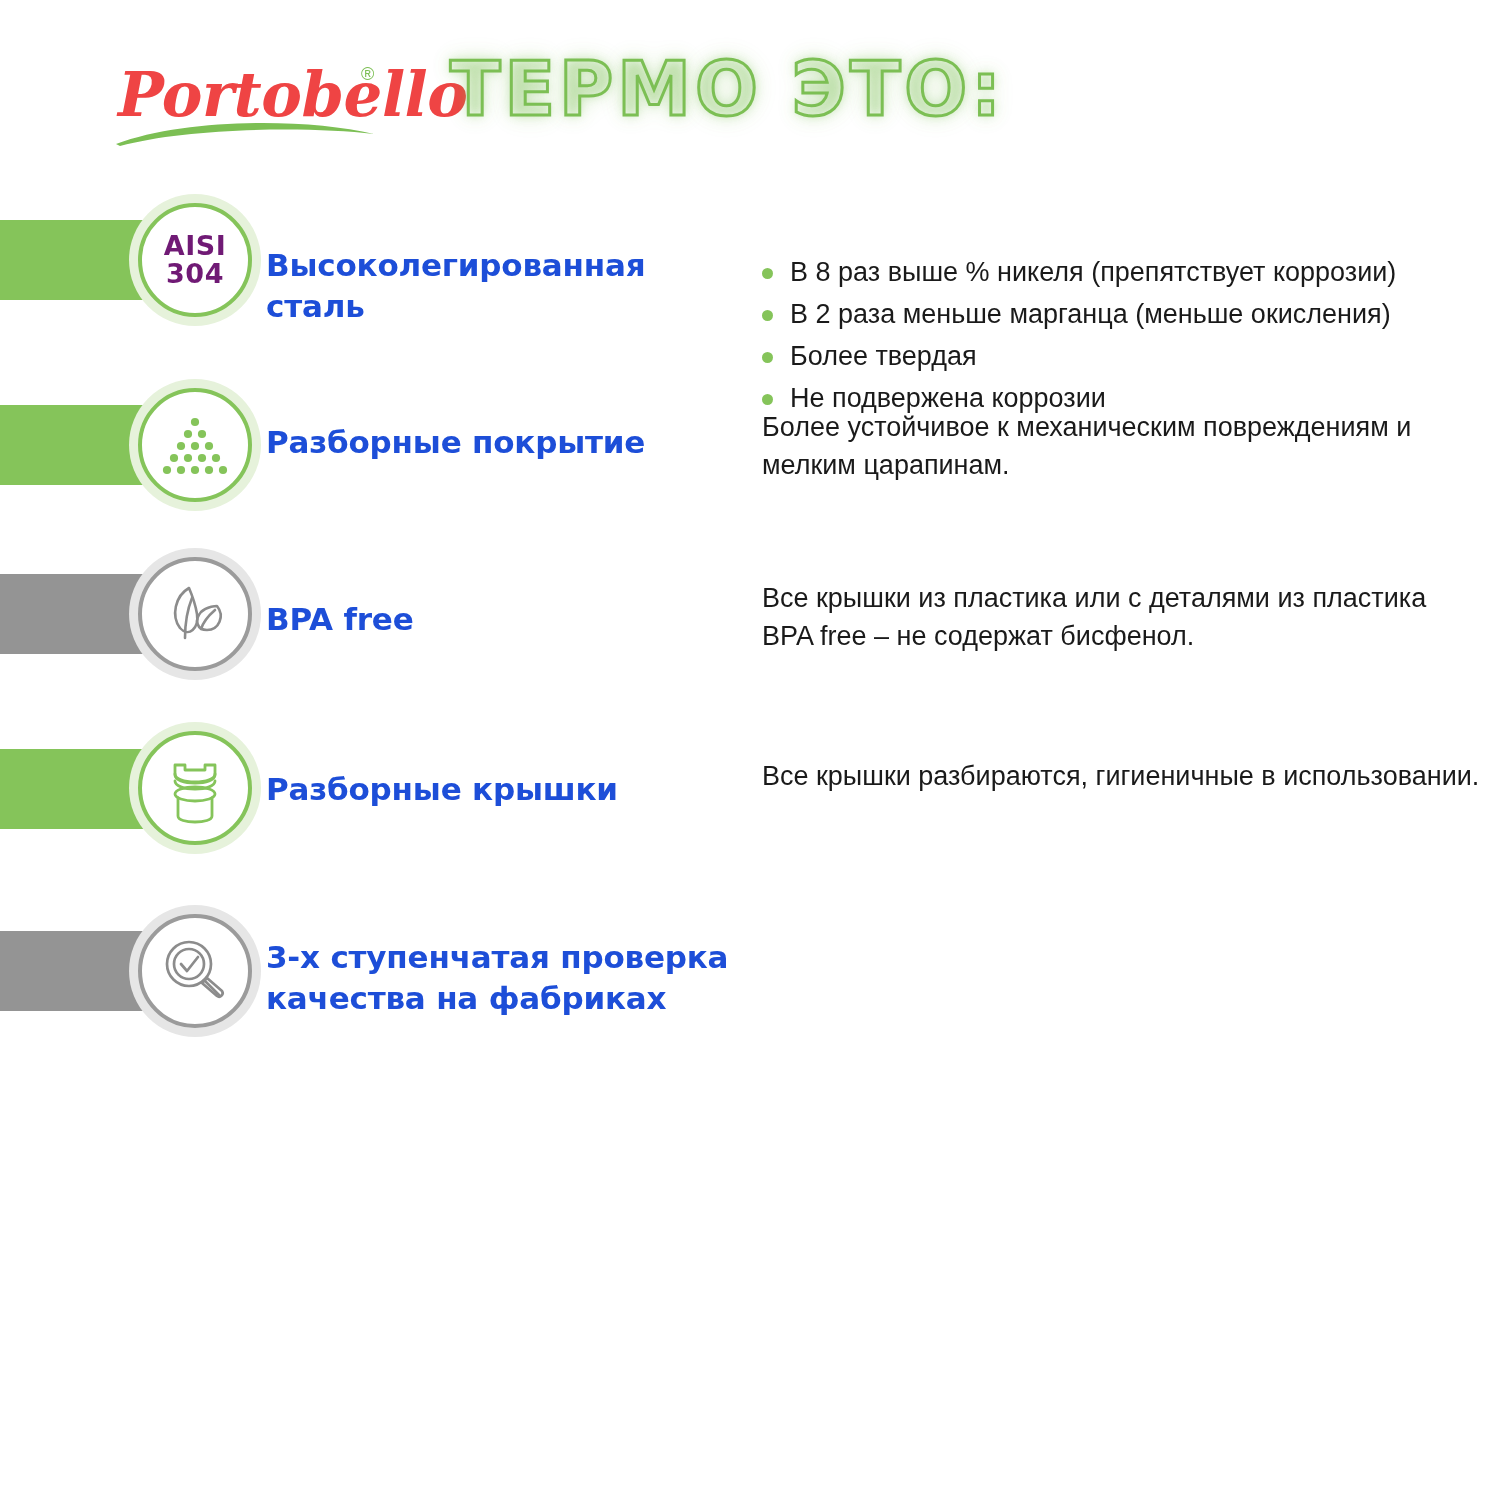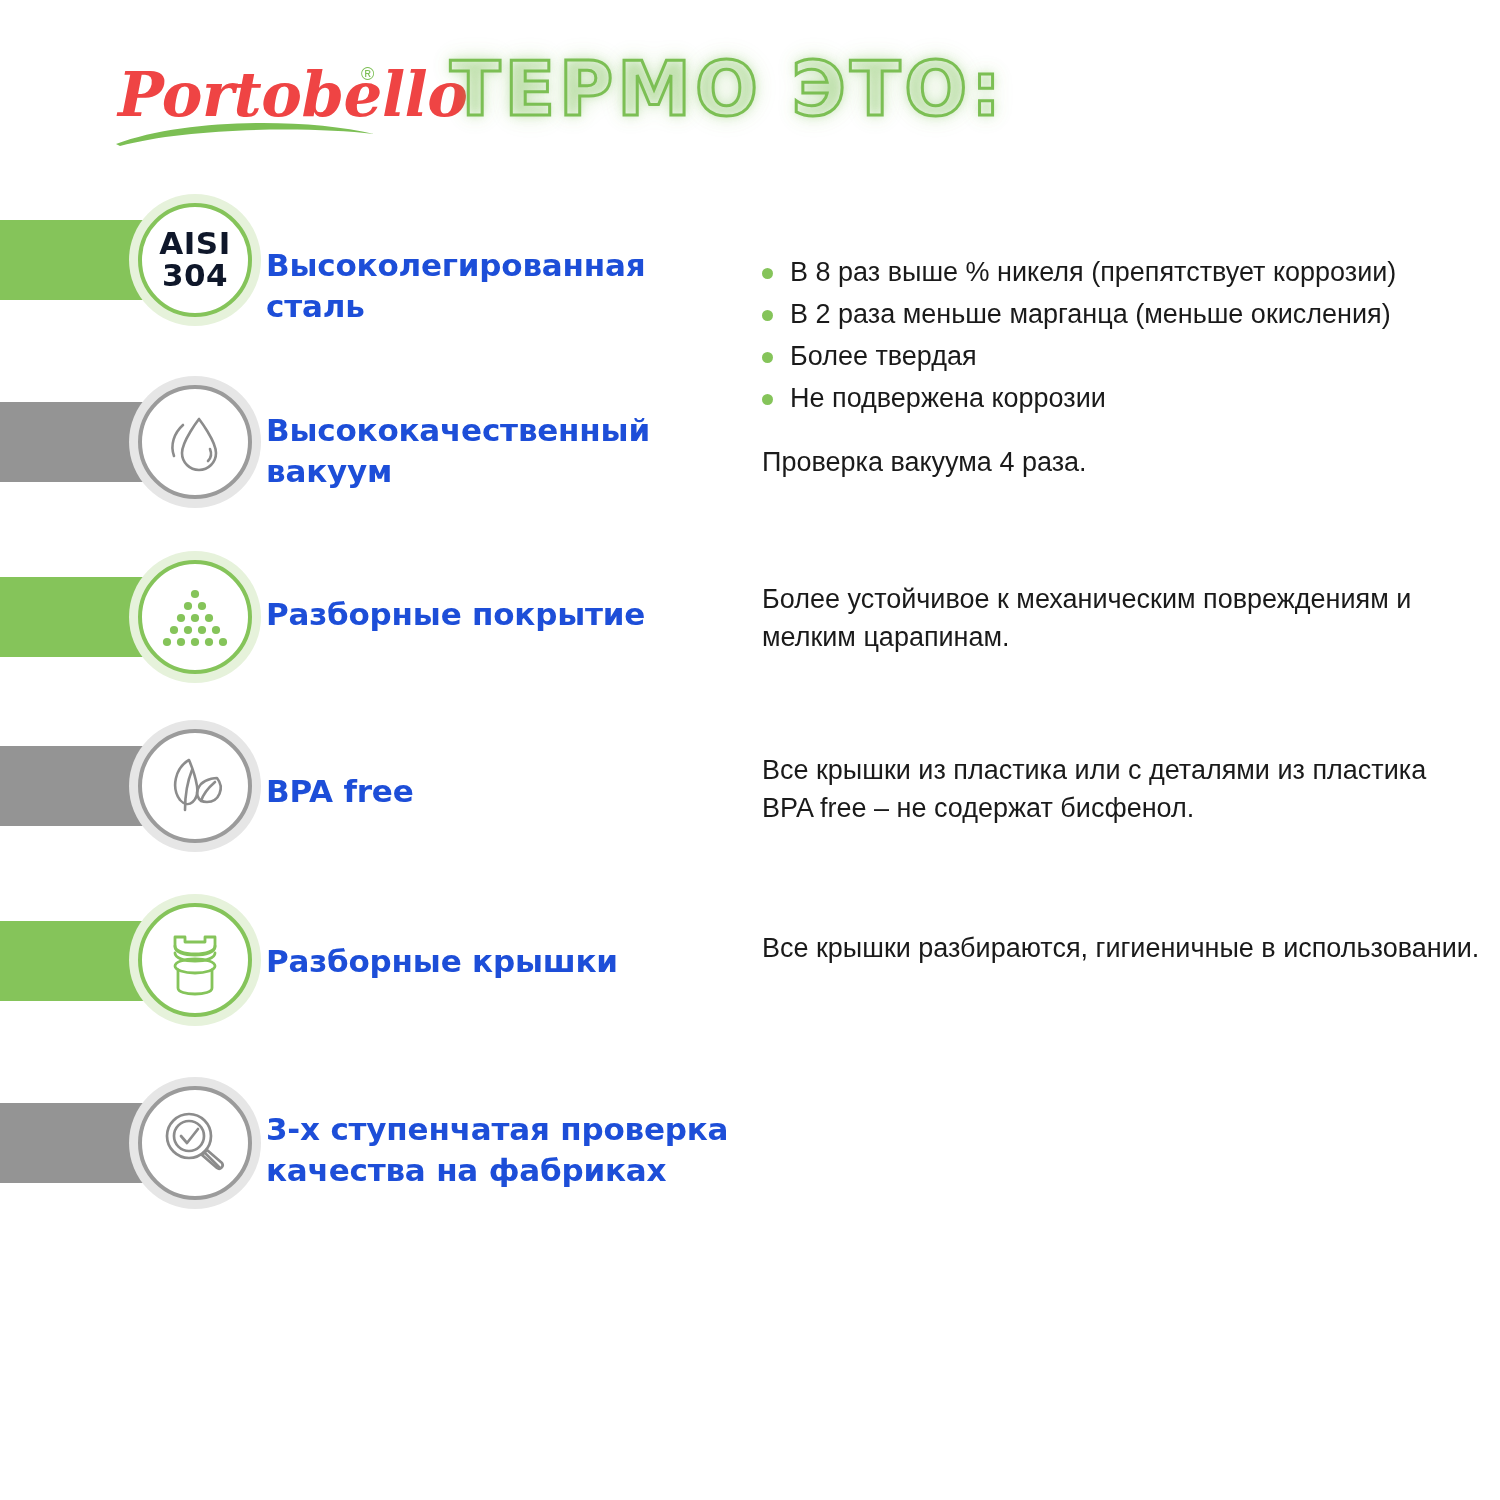--- a/index.html
+++ b/index.html
@@ -131,23 +131,23 @@
     border-radius: 50%;
     background: #fff;
     display: flex;
     align-items: center;
     justify-content: center;
     overflow: hidden;
   }
   .aisi-text {
     font-family: "DejaVu Sans", sans-serif;
     font-weight: 700;
-    font-size: 31px;
+    font-size: 27px;
     line-height: 1.02;
-    color: #0f172a;
+    color: #701a75;
     text-align: center;
     letter-spacing: 0.5px;
   }
 
   .title {
     position: absolute;
     left: 266px;
     font-family: "DejaVu Sans", sans-serif;
     font-weight: 700;
     font-size: 31px;
@@ -233,34 +233,20 @@
     </div>
     <div class="title" style="top:40px">Высоколегированная сталь</div>
     <ul class="bullets" style="top:48px">
       <li>В 8 раз выше % никеля (препятствует коррозии)</li>
       <li>В 2 раза меньше марганца (меньше окисления)</li>
       <li>Более твердая</li>
       <li>Не подвержена коррозии</li>
     </ul>
   </div>
 
-  <div class="row" style="height:172px">
-    <div class="bar gray" style="top:17px"></div>
-    <div class="badge gray" style="top:0px">
-      <div class="badge-inner">
-        <svg class="icon-svg" width="74" height="74" viewBox="0 0 74 74">
-          <path d="M41 14 C 41 14, 24 36, 24 48 a 17 17 0 0 0 34 0 C 58 36, 41 14, 41 14 Z" fill="none" stroke="#8C8C8C" stroke-width="2.6" stroke-linejoin="round"></path>
-          <path d="M25 20 C 16 28, 12 40, 16 51" fill="none" stroke="#8C8C8C" stroke-width="2.6" stroke-linecap="round"></path>
-          <path d="M52 44 c 2 5, 1 9, -2 12" fill="none" stroke="#8C8C8C" stroke-width="2.6" stroke-linecap="round"></path>
-        </svg>
-      </div>
-    </div>
-    <div class="title" style="top:25px">Высококачественный вакуум</div>
-    <div class="desc" style="top:58px">Проверка вакуума 4 раза.</div>
-  </div>
 
   <div class="row" style="height:172px">
     <div class="bar green" style="top:20px"></div>
     <div class="badge green" style="top:3px">
       <div class="badge-inner">
         <svg class="icon-svg" width="70" height="62" viewBox="0 0 70 62">
           <g fill="#85C45A">
             <circle cx="35" cy="8" r="4.1"></circle>
             <circle cx="28" cy="20" r="4.1"></circle>
               <circle cx="42" cy="20" r="4.1"></circle>

